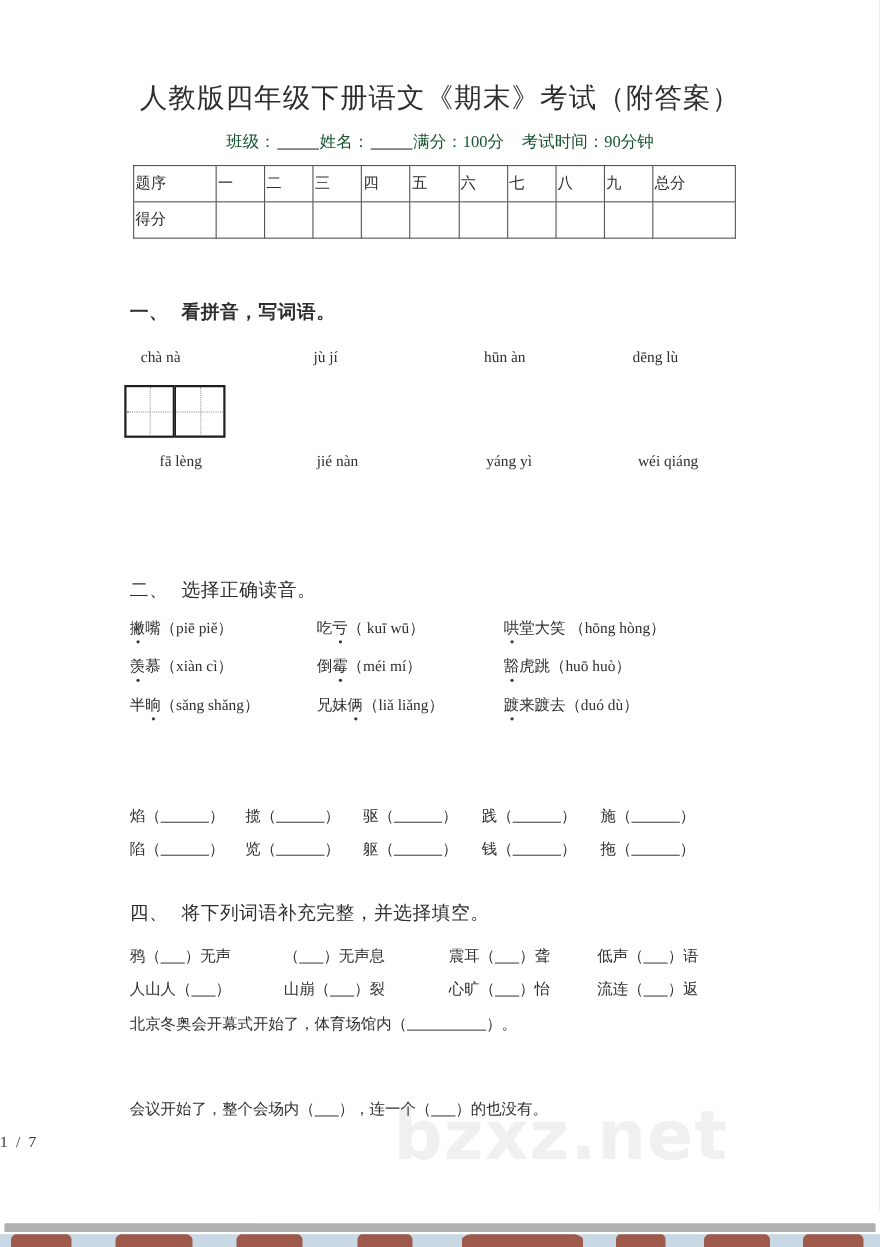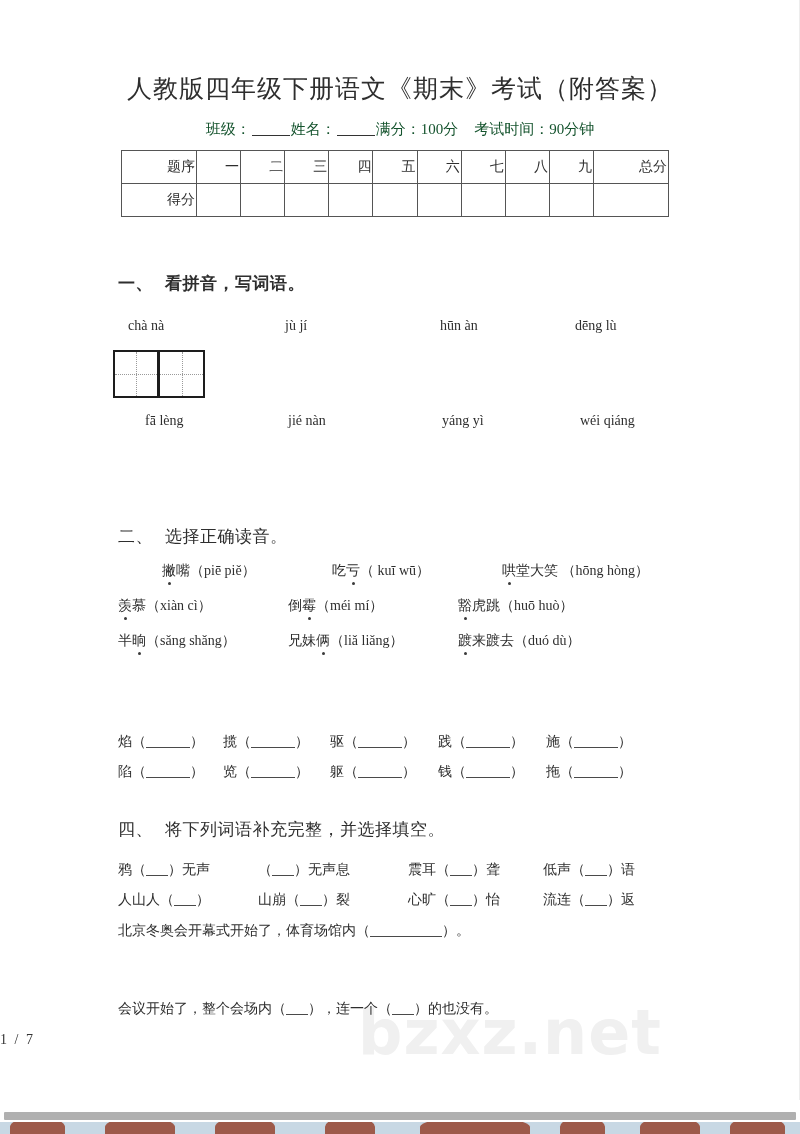--- a/index.html
+++ b/index.html
@@ -81,21 +81,21 @@
     position: absolute;
     left: 121px;
     top: 150px;
     width: 548px;
     border-collapse: collapse;
     table-layout: fixed;
   }
   .score-table td {
     border: 1px solid #555;
     height: 30px;
-    text-align: right;
+    text-align: left;
     vertical-align: middle;
     font-size: 14px;
     color: #2e2e2e;
   }
   .score-table td.lbl { width: 72px; }
   .score-table td.total { width: 72px; }
 
   
   .sec-head {
     position: absolute;
@@ -315,21 +315,21 @@
       <span style="left:25px;">fā lèng</span>
       <span style="left:168px;">jié nàn</span>
       <span style="left:322px;">yáng yì</span>
       <span style="left:460px;">wéi qiáng</span>
     </div>
 
     <div class="sec-head" style="left:118px; top:525px;">
       <span class="num">二、</span><span>选择正确读音。</span>
     </div>
 
-    <div class="s2row" style="top:562px;margin-left:44px;">
+    <div class="s2row" style="top:562px;">
       <div class="item" style="left:0px;">
         <span class="dotted">撇</span><span>嘴</span><span>（piē  piě）</span>
       </div>
       <div class="item" style="left:170px;">
         <span>吃</span><span class="dotted">亏</span><span>（ kuī wū）</span>
       </div>
       <div class="item" style="left:340px;">
         <span class="dotted">哄</span><span>堂大笑</span> <span>（hōng hòng）</span>
       </div>
     </div>

